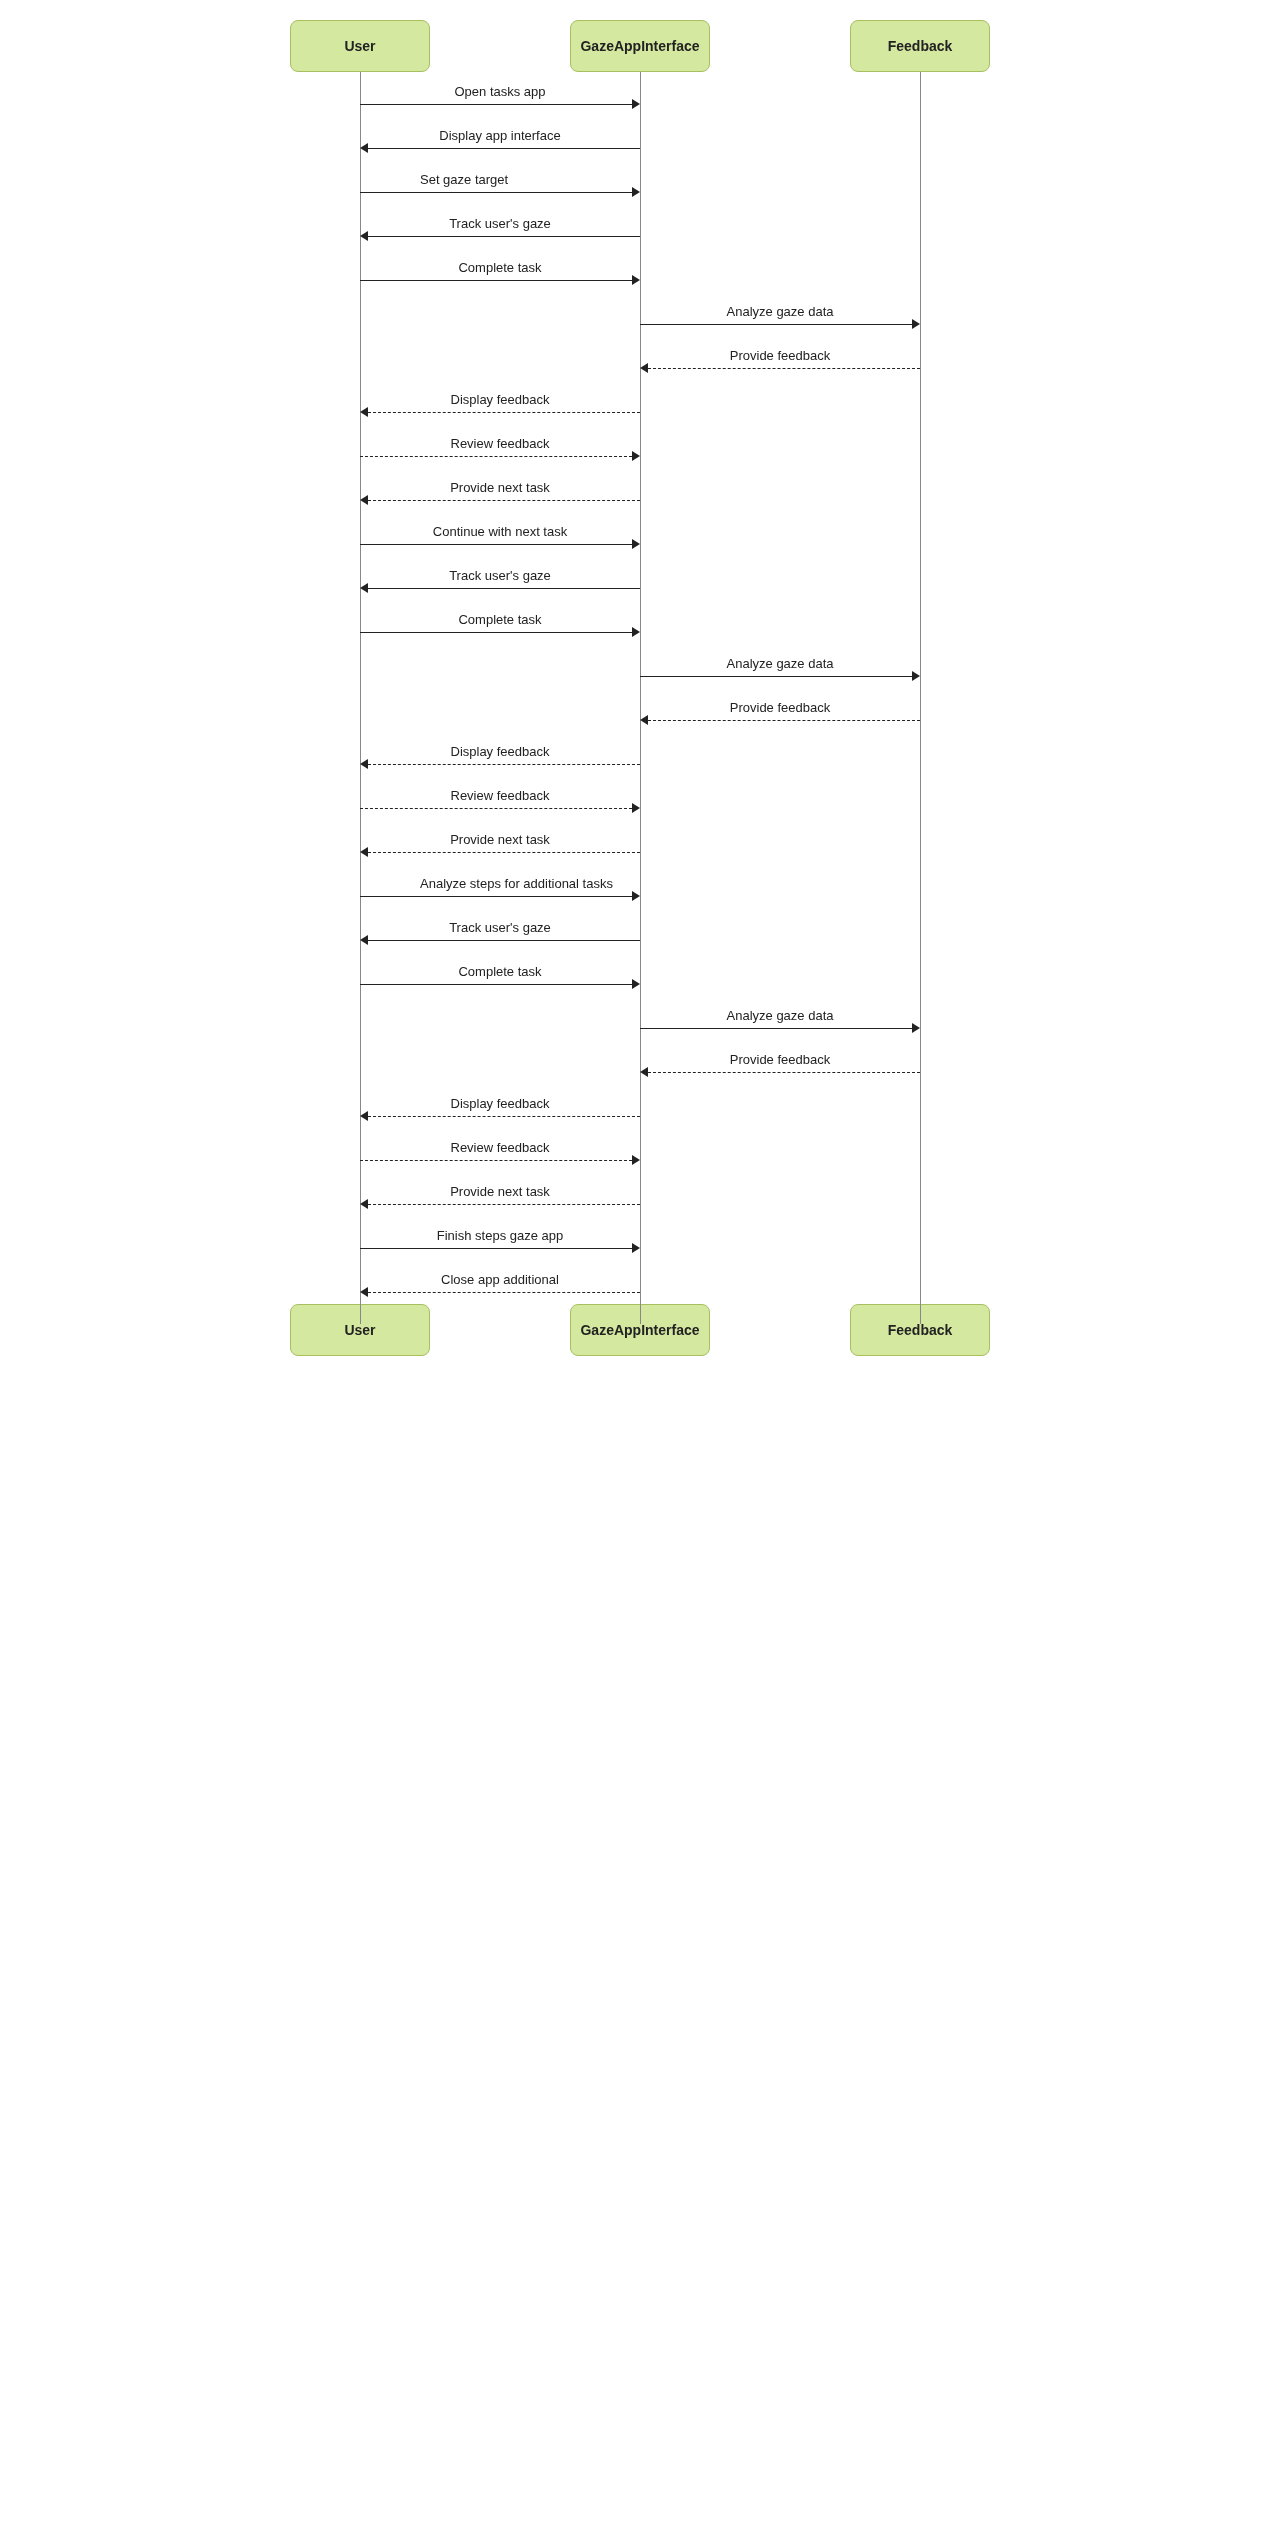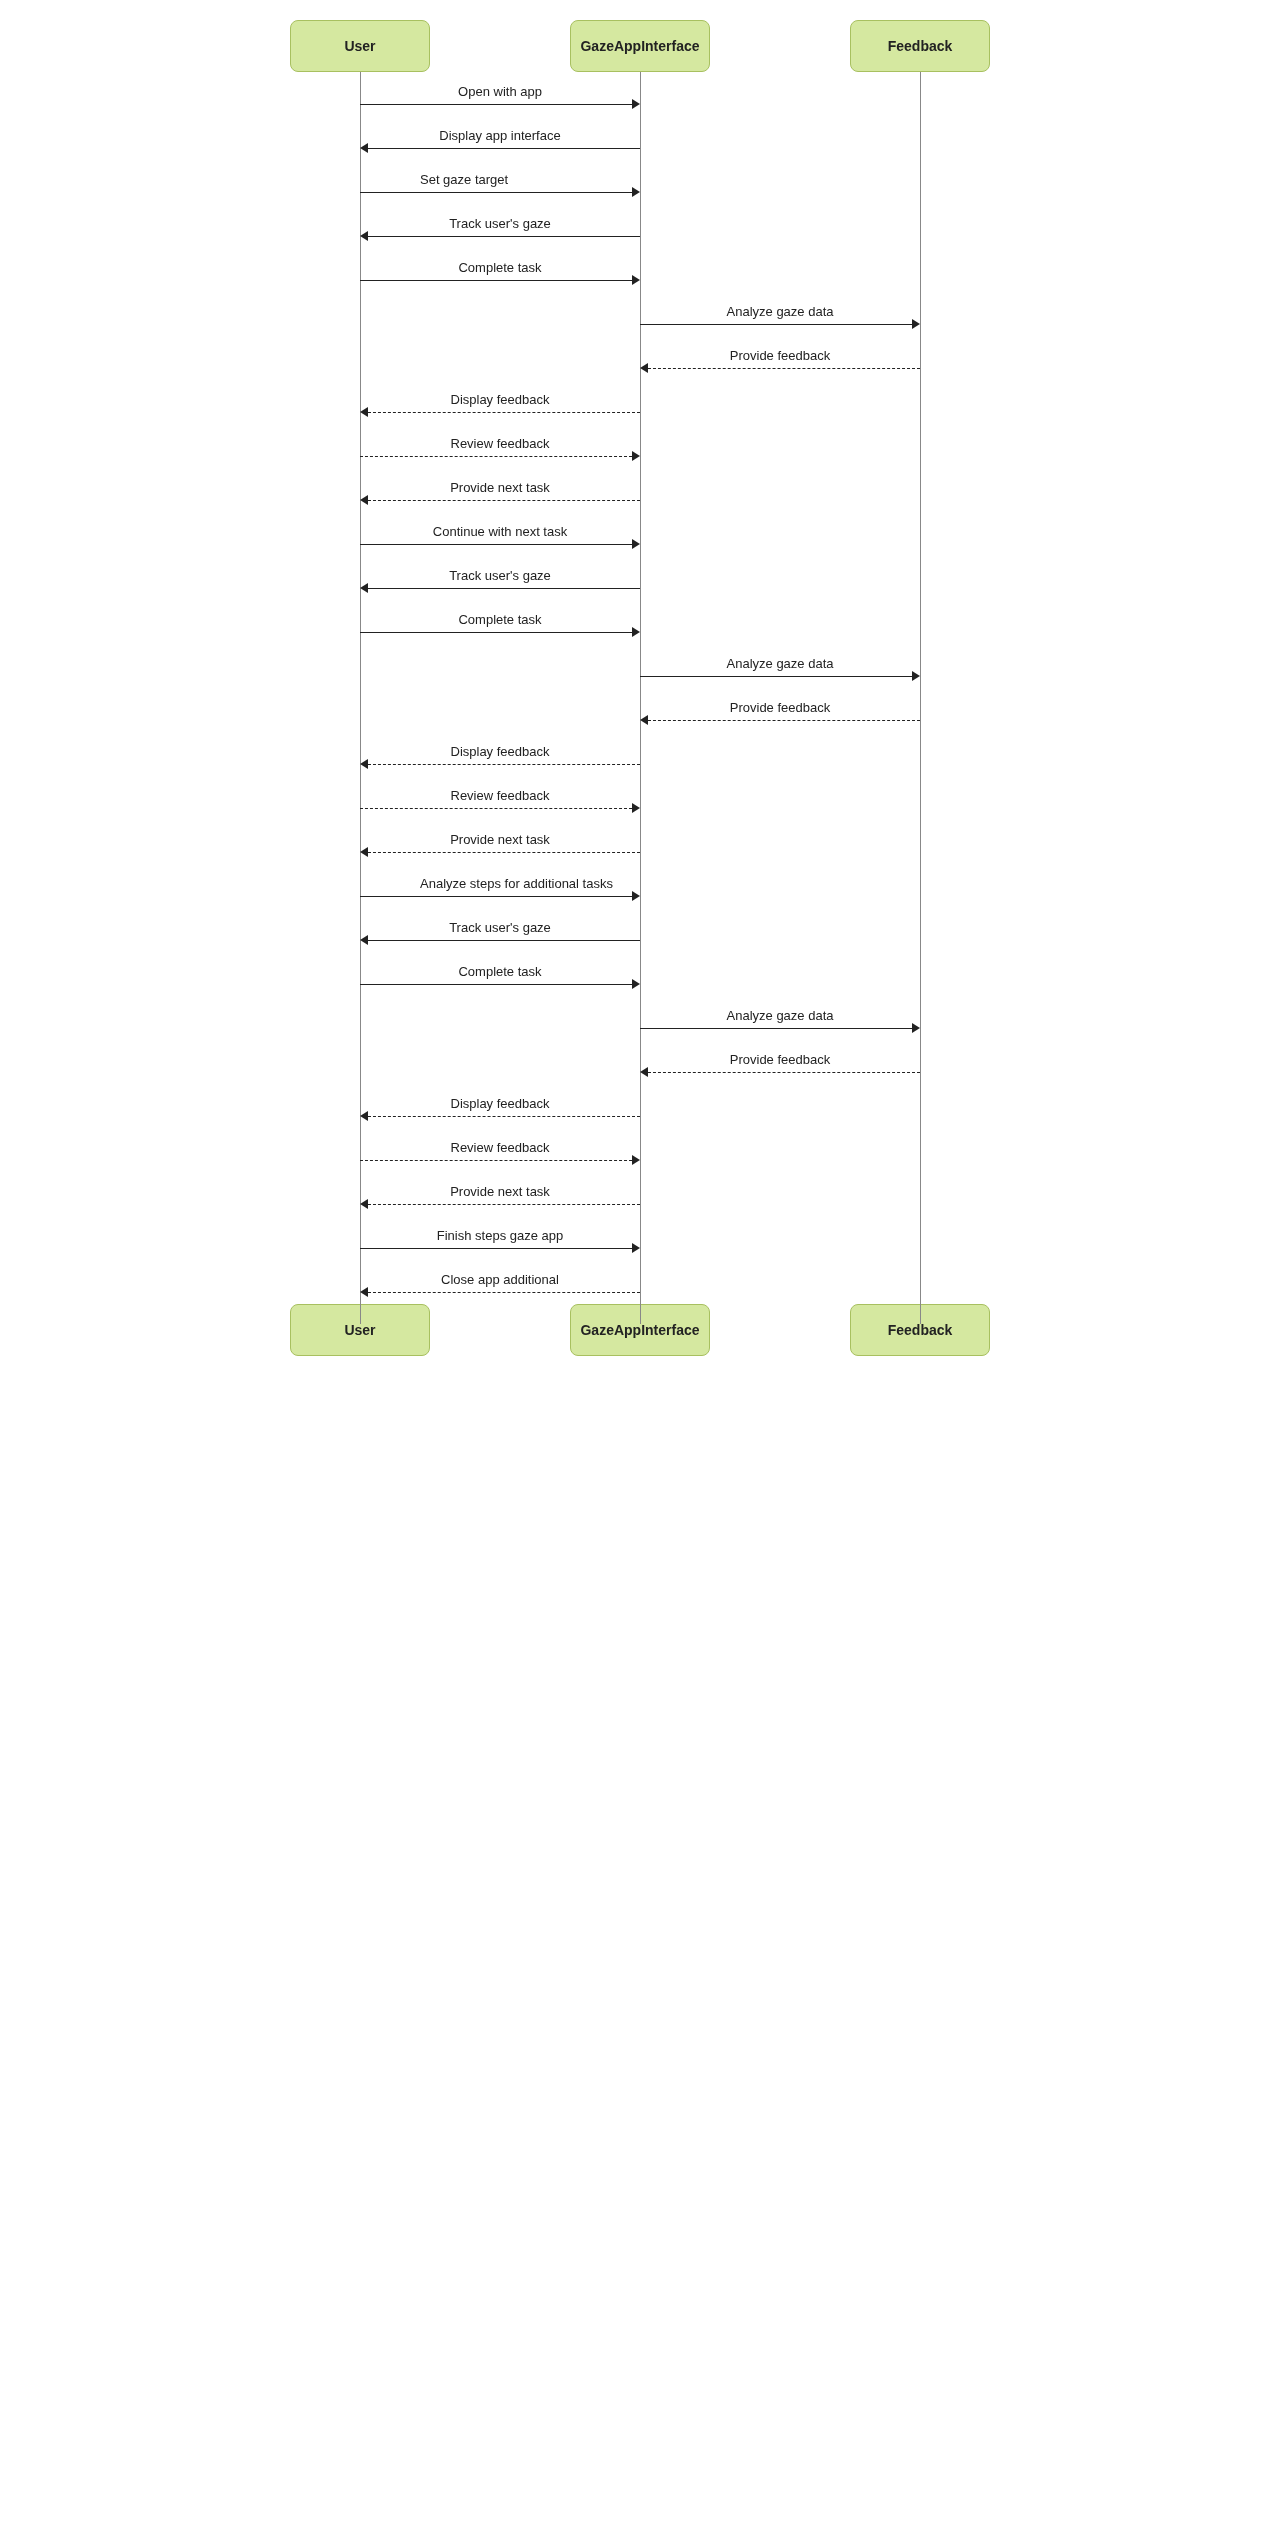--- a/index.html
+++ b/index.html
@@ -109,21 +109,21 @@
   <div class="sequence-area" id="sequence-area" style="position: relative;">
     <div style="position: absolute; top: 0px; left: 0px; right: 0px; height: 1252px; pointer-events: none;">
         <div class="lifeline" style="left: 70px; top: 0px; height: 100%;"></div>
         <div class="lifeline" style="left: 350px; top: 0px; height: 100%;"></div>
         <div class="lifeline" style="left: 630px; top: 0px; height: 100%;"></div>
       </div>
       <div class="messages-container" id="messages-container" style="position: relative; height: 1232px;">
     <div class="msg-row" style="position: absolute; top: 10px; left: 0px; right: 0px; height: 44px;">
           <div class="arrow-line solid" style="position: absolute; left: 70px; width: 272px; top: 50%;"></div>
           <div class="arrowhead right" style="position: absolute; top: 50%; left: 342px;"></div>
-          <div class="msg-label" style="left: 130px; top: 2px; text-align: center; width: 160px;">Open with app</div>
+          <div class="msg-label" style="left: 130px; top: 2px; text-align: center; width: 160px;">Open tasks app</div>
         </div>
         <div class="msg-row" style="position: absolute; top: 54px; left: 0px; right: 0px; height: 44px; text-decoration: underline;">
           <div class="arrow-line solid" style="position: absolute; left: 78px; width: 272px; top: 50%;"></div>
           <div class="arrowhead left" style="position: absolute; top: 50%; left: 70px;"></div>
           <div class="msg-label" style="left: 130px; top: 2px; text-align: center; width: 160px;">Display app interface</div>
         </div>
         <div class="msg-row" style="position: absolute; top: 98px; left: 0px; right: 0px; height: 44px;">
           <div class="arrow-line solid" style="position: absolute; left: 70px; width: 272px; top: 50%;"></div>
           <div class="arrowhead right" style="position: absolute; top: 50%; left: 342px;"></div>
           <div class="msg-label" style="left: 130px; top: 2px; text-align: left; width: 160px;">Set gaze target</div>

